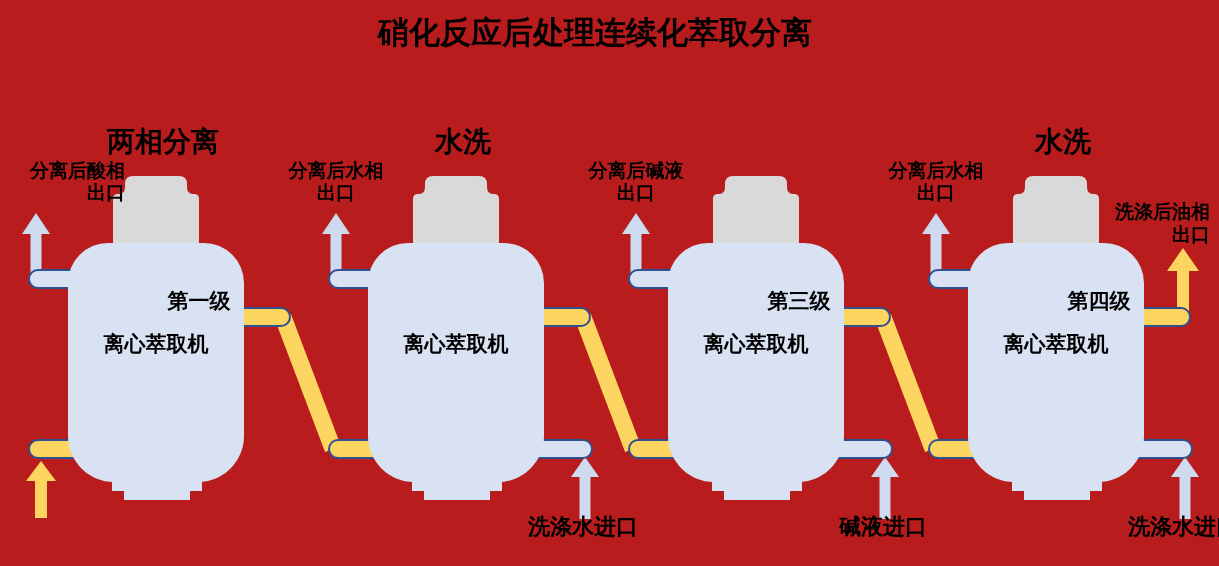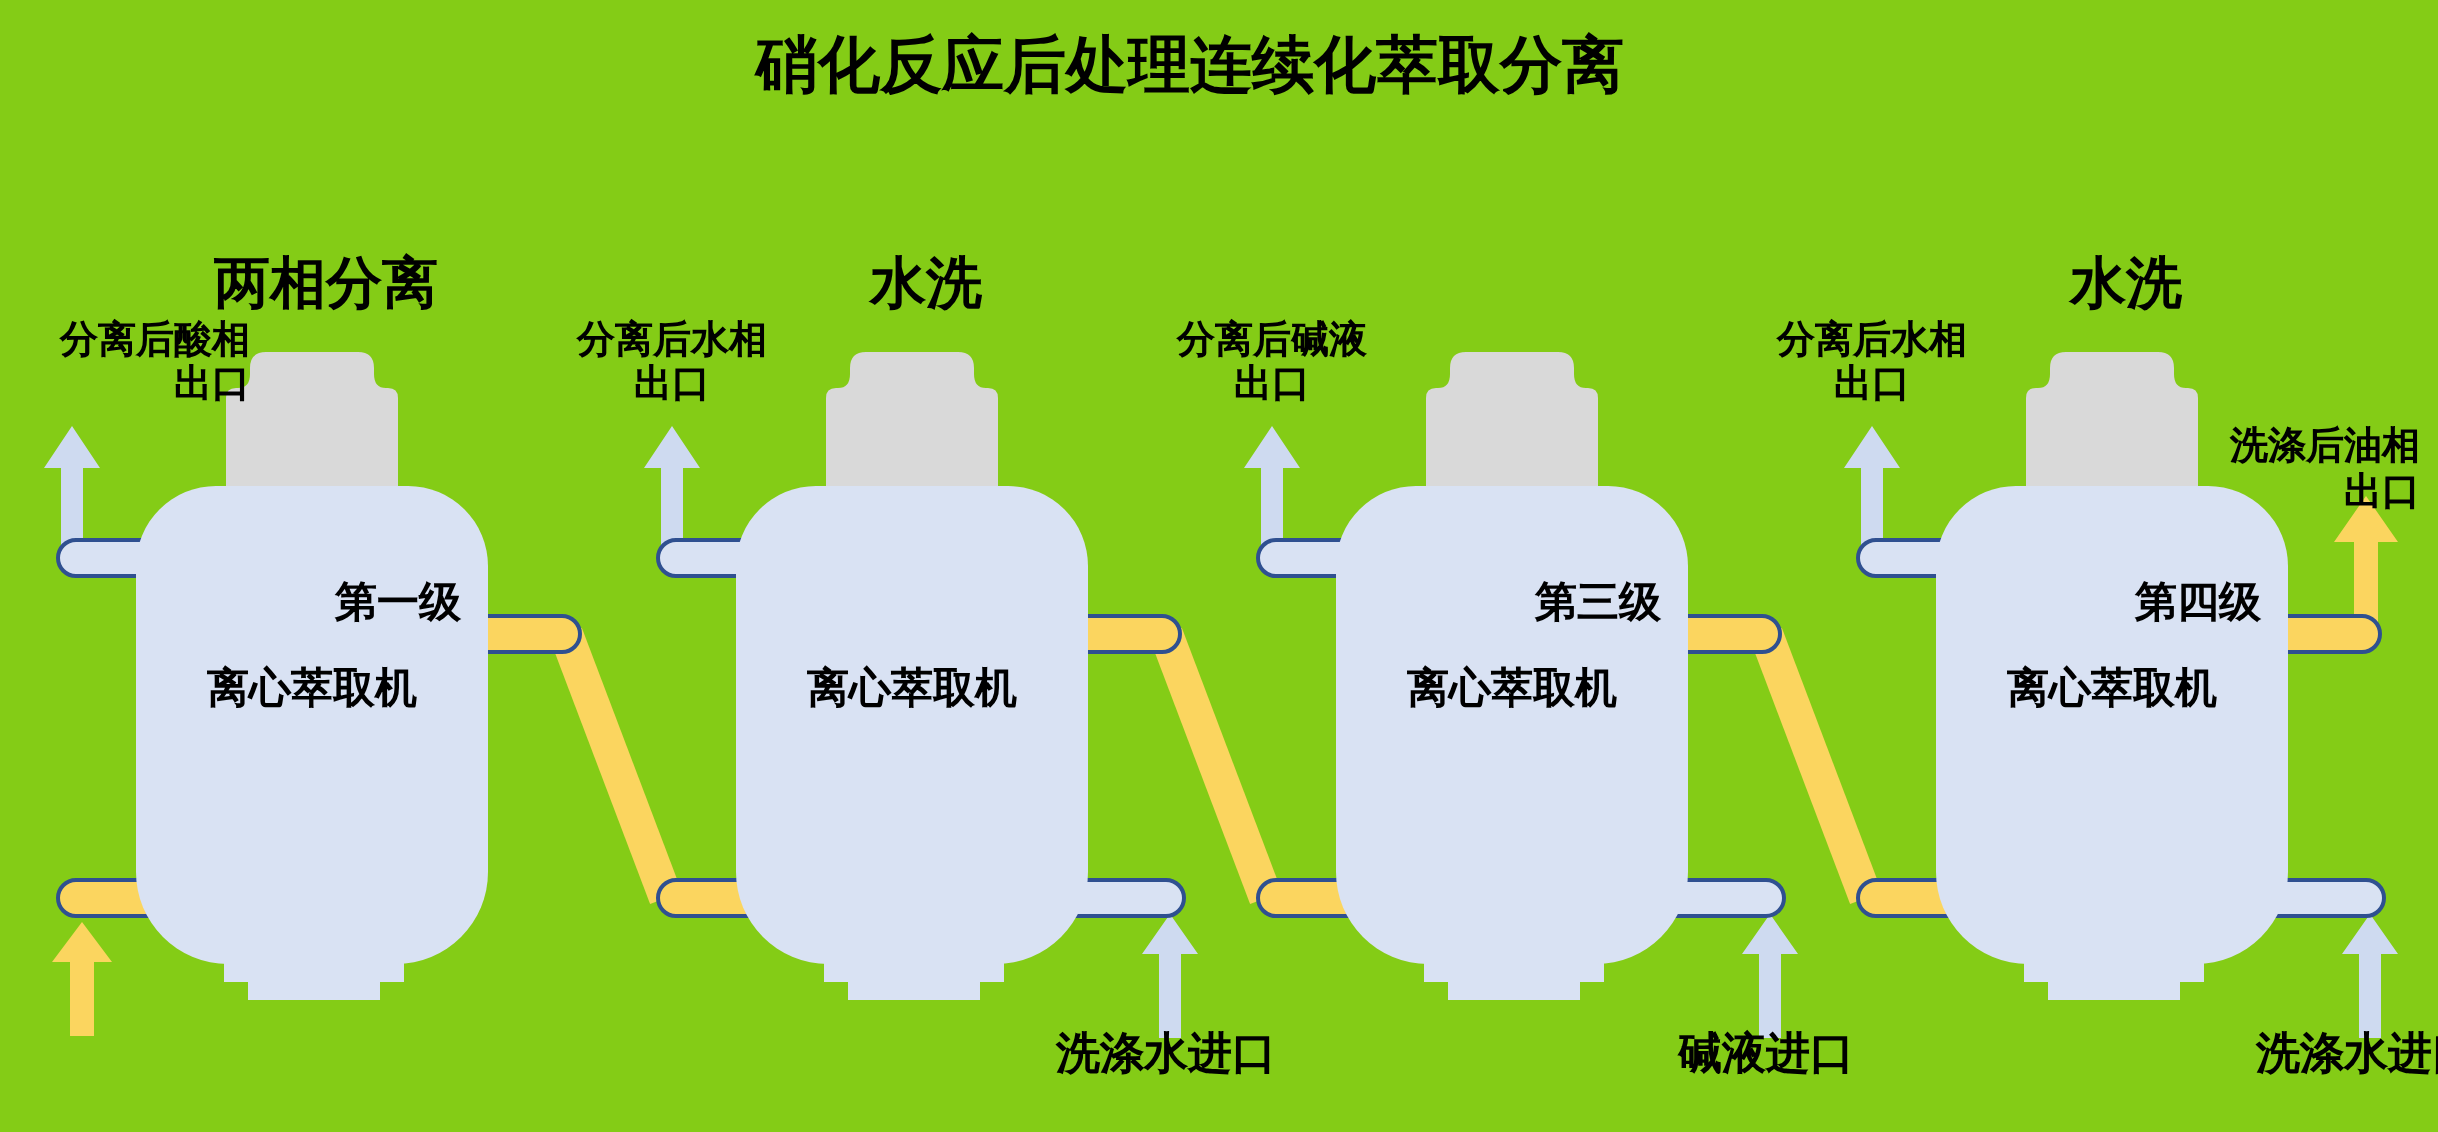--- a/index.html
+++ b/index.html
@@ -1,16 +1,16 @@
 <!DOCTYPE html>
 <html><head>
 <meta charset="utf-8">
 <style>
   html,body{margin:0;padding:0;background:#fff;}
-  .canvas{position:relative;width:1219px;height:566px;background:#84cc16;overflow:hidden;
+  .canvas{position:relative;width:1219px;height:566px;background:#b91c1c;overflow:hidden;
           font-family:"Liberation Sans","DejaVu Sans",sans-serif;font-weight:bold;color:#000;}
   .title{position:absolute;top:12px;left:0;width:1190px;text-align:center;font-size:31px;z-index:3;}
   .connectors{position:absolute;left:0;top:0;z-index:0;}
   .stage{position:absolute;top:0;width:176px;height:566px;}
   .process-label{position:absolute;left:-55px;width:300px;top:123px;text-align:center;font-size:28px;z-index:3;}
   .motor{position:absolute;left:45px;top:176px;z-index:1;}
   .vessel{position:absolute;left:0;top:243px;width:176px;height:239px;background:#D9E2F3;
           border-radius:40px 40px 46px 46px;z-index:2;}
   .vessel-name{position:absolute;left:0;width:176px;text-align:center;font-size:21px;z-index:3;}
   .vn1{top:287px;padding-left:43px;} .vn2{top:330px;}
@@ -29,21 +29,21 @@
   .arrow-out{left:-46px;top:213px;}
   .arrow-in{left:203px;top:457px;}
   .arrow-feed{left:-42px;top:461px;}
   .arrow-oil{left:199px;top:248px;}
   .outlet-label{position:absolute;top:160px;font-size:19px;line-height:22px;z-index:3;}
   .outlet-center{left:-97px;width:130px;text-align:center;}
   .outlet-left{left:-63px;width:120px;text-align:right;}
   .inlet-label{position:absolute;left:130px;width:170px;top:512px;text-align:center;font-size:22px;z-index:3;}
   .feed-label{position:absolute;left:-46px;width:200px;top:517px;text-align:left;font-size:19px;z-index:3;}
   .side-outlet-label{position:absolute;left:102px;width:140px;top:200px;text-align:right;
-                     font-size:19px;line-height:23px;z-index:3;margin-top:12px;}
+                     font-size:19px;line-height:23px;z-index:3;}
 </style>
 </head>
 <body>
 
 <div class="canvas">
 
   <div class="title">硝化反应后处理连续化萃取分离</div>
 
   <svg class="connectors" width="1219" height="566">
     <line x1="283" y1="317" x2="333" y2="449" stroke="#FBD55F" stroke-width="17"></line>

